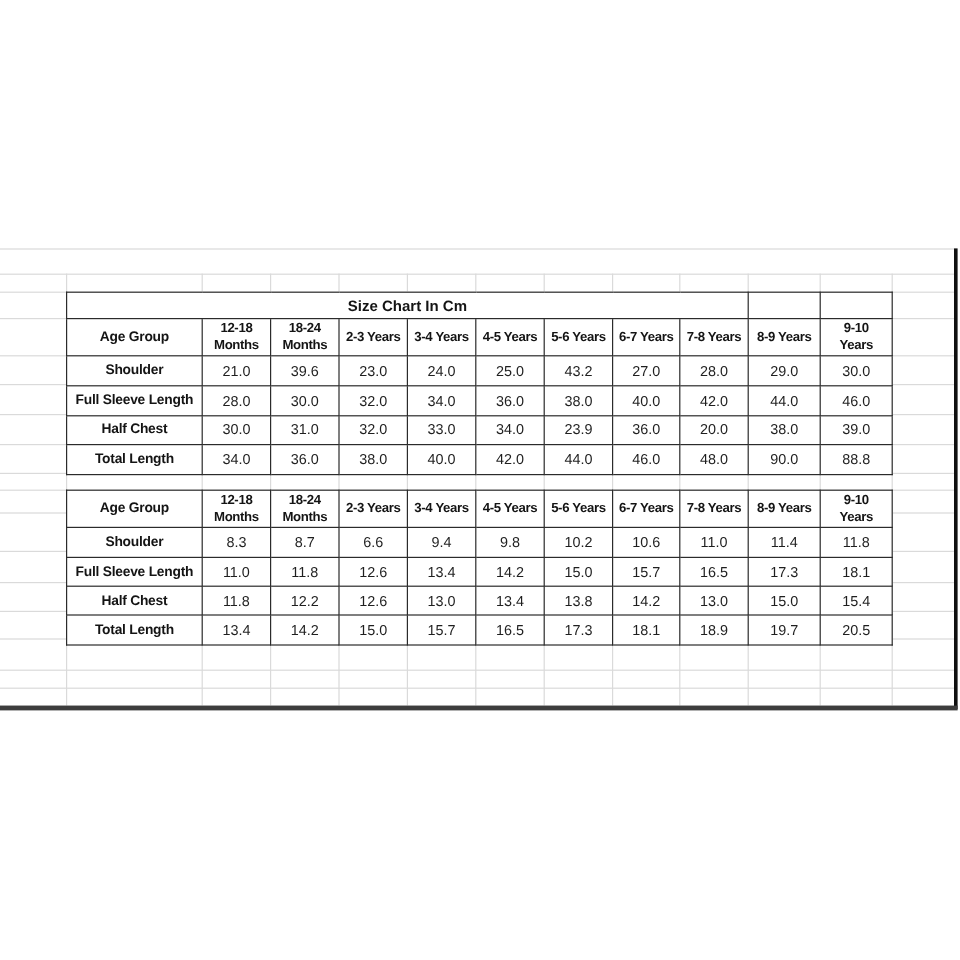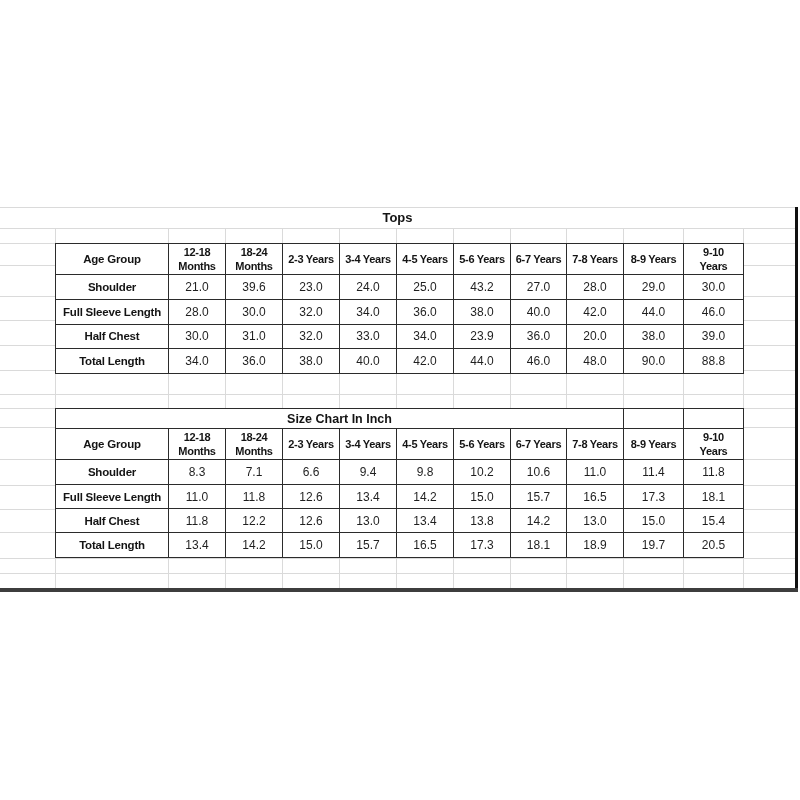--- a/index.html
+++ b/index.html
@@ -132,23 +132,113 @@
       <div class="gl-v" style="left: 339px;"></div>
       <div class="gl-v" style="left: 396px;"></div>
       <div class="gl-v" style="left: 453px;"></div>
       <div class="gl-v" style="left: 510px;"></div>
       <div class="gl-v" style="left: 566px;"></div>
       <div class="gl-v" style="left: 623px;"></div>
       <div class="gl-v" style="left: 683px;"></div>
       <div class="gl-v" style="left: 743px;"></div>
     </div>
 
-  <div class="sheet-title">Tops</div>
 
   <table class="size-table" id="size-table-0" style="left:55px; top:243px;">
+      <colgroup>
+        <col style="width: 113px;">
+        <col style="width: 57px;">
+        <col style="width: 57px;">
+        <col style="width: 57px;">
+        <col style="width: 57px;">
+        <col style="width: 57px;">
+        <col style="width: 57px;">
+        <col style="width: 56px;">
+        <col style="width: 57px;">
+        <col style="width: 60px;">
+        <col style="width: 60px;">
+      </colgroup>
+      <tbody>
+        <tr style="height: 22px;">
+          <td class="caption-cell" colspan="9">Size Chart In Cm</td>
+          <td class="caption-blank-cell"></td>
+          <td class="caption-blank-cell"></td>
+        </tr>
+        <tr style="height: 31px;">
+          <td class="corner-cell">Age Group</td>
+          <td class="col-header-cell">12-18
+Months</td>
+          <td class="col-header-cell">18-24
+Months</td>
+          <td class="col-header-cell">2-3 Years</td>
+          <td class="col-header-cell">3-4 Years</td>
+          <td class="col-header-cell">4-5 Years</td>
+          <td class="col-header-cell">5-6 Years</td>
+          <td class="col-header-cell">6-7 Years</td>
+          <td class="col-header-cell">7-8 Years</td>
+          <td class="col-header-cell">8-9 Years</td>
+          <td class="col-header-cell">9-10
+Years</td>
+        </tr>
+        <tr style="height: 24.8px;">
+          <td class="row-label-cell">Shoulder</td>
+          <td class="value-cell">21.0</td>
+          <td class="value-cell">39.6</td>
+          <td class="value-cell">23.0</td>
+          <td class="value-cell">24.0</td>
+          <td class="value-cell">25.0</td>
+          <td class="value-cell">43.2</td>
+          <td class="value-cell">27.0</td>
+          <td class="value-cell">28.0</td>
+          <td class="value-cell">29.0</td>
+          <td class="value-cell">30.0</td>
+        </tr>
+        <tr style="height: 24.8px;">
+          <td class="row-label-cell">Full Sleeve Length</td>
+          <td class="value-cell">28.0</td>
+          <td class="value-cell">30.0</td>
+          <td class="value-cell">32.0</td>
+          <td class="value-cell">34.0</td>
+          <td class="value-cell">36.0</td>
+          <td class="value-cell">38.0</td>
+          <td class="value-cell">40.0</td>
+          <td class="value-cell">42.0</td>
+          <td class="value-cell">44.0</td>
+          <td class="value-cell">46.0</td>
+        </tr>
+        <tr style="height: 24.8px;">
+          <td class="row-label-cell">Half Chest</td>
+          <td class="value-cell">30.0</td>
+          <td class="value-cell">31.0</td>
+          <td class="value-cell">32.0</td>
+          <td class="value-cell">33.0</td>
+          <td class="value-cell">34.0</td>
+          <td class="value-cell">23.9</td>
+          <td class="value-cell">36.0</td>
+          <td class="value-cell">20.0</td>
+          <td class="value-cell">38.0</td>
+          <td class="value-cell">39.0</td>
+        </tr>
+        <tr style="height: 24.8px;">
+          <td class="row-label-cell">Total Length</td>
+          <td class="value-cell">34.0</td>
+          <td class="value-cell">36.0</td>
+          <td class="value-cell">38.0</td>
+          <td class="value-cell">40.0</td>
+          <td class="value-cell">42.0</td>
+          <td class="value-cell">44.0</td>
+          <td class="value-cell">46.0</td>
+          <td class="value-cell">48.0</td>
+          <td class="value-cell">90.0</td>
+          <td class="value-cell">88.8</td>
+        </tr>
+      </tbody>
+    </table>
+
+  <table class="size-table" id="size-table-1" style="left:55px; top:408px;">
       <colgroup>
         <col style="width: 113px;">
         <col style="width: 57px;">
         <col style="width: 57px;">
         <col style="width: 57px;">
         <col style="width: 57px;">
         <col style="width: 57px;">
         <col style="width: 57px;">
         <col style="width: 56px;">
         <col style="width: 57px;">
@@ -165,115 +255,24 @@
           <td class="col-header-cell">2-3 Years</td>
           <td class="col-header-cell">3-4 Years</td>
           <td class="col-header-cell">4-5 Years</td>
           <td class="col-header-cell">5-6 Years</td>
           <td class="col-header-cell">6-7 Years</td>
           <td class="col-header-cell">7-8 Years</td>
           <td class="col-header-cell">8-9 Years</td>
           <td class="col-header-cell">9-10
 Years</td>
         </tr>
-        <tr style="height: 24.8px;">
-          <td class="row-label-cell">Shoulder</td>
-          <td class="value-cell">21.0</td>
-          <td class="value-cell">39.6</td>
-          <td class="value-cell">23.0</td>
-          <td class="value-cell">24.0</td>
-          <td class="value-cell">25.0</td>
-          <td class="value-cell">43.2</td>
-          <td class="value-cell">27.0</td>
-          <td class="value-cell">28.0</td>
-          <td class="value-cell">29.0</td>
-          <td class="value-cell">30.0</td>
-        </tr>
-        <tr style="height: 24.8px;">
-          <td class="row-label-cell">Full Sleeve Length</td>
-          <td class="value-cell">28.0</td>
-          <td class="value-cell">30.0</td>
-          <td class="value-cell">32.0</td>
-          <td class="value-cell">34.0</td>
-          <td class="value-cell">36.0</td>
-          <td class="value-cell">38.0</td>
-          <td class="value-cell">40.0</td>
-          <td class="value-cell">42.0</td>
-          <td class="value-cell">44.0</td>
-          <td class="value-cell">46.0</td>
-        </tr>
-        <tr style="height: 24.8px;">
-          <td class="row-label-cell">Half Chest</td>
-          <td class="value-cell">30.0</td>
-          <td class="value-cell">31.0</td>
-          <td class="value-cell">32.0</td>
-          <td class="value-cell">33.0</td>
-          <td class="value-cell">34.0</td>
-          <td class="value-cell">23.9</td>
-          <td class="value-cell">36.0</td>
-          <td class="value-cell">20.0</td>
-          <td class="value-cell">38.0</td>
-          <td class="value-cell">39.0</td>
-        </tr>
-        <tr style="height: 24.8px;">
-          <td class="row-label-cell">Total Length</td>
-          <td class="value-cell">34.0</td>
-          <td class="value-cell">36.0</td>
-          <td class="value-cell">38.0</td>
-          <td class="value-cell">40.0</td>
-          <td class="value-cell">42.0</td>
-          <td class="value-cell">44.0</td>
-          <td class="value-cell">46.0</td>
-          <td class="value-cell">48.0</td>
-          <td class="value-cell">90.0</td>
-          <td class="value-cell">88.8</td>
-        </tr>
-      </tbody>
-    </table>
-
-  <table class="size-table" id="size-table-1" style="left:55px; top:408px;">
-      <colgroup>
-        <col style="width: 113px;">
-        <col style="width: 57px;">
-        <col style="width: 57px;">
-        <col style="width: 57px;">
-        <col style="width: 57px;">
-        <col style="width: 57px;">
-        <col style="width: 57px;">
-        <col style="width: 56px;">
-        <col style="width: 57px;">
-        <col style="width: 60px;">
-        <col style="width: 60px;">
-      </colgroup>
-      <tbody>
-        <tr style="height: 20px;">
-          <td class="caption-cell" colspan="9">Size Chart In Inch</td>
-          <td class="caption-blank-cell"></td>
-          <td class="caption-blank-cell"></td>
-        </tr>
-        <tr style="height: 31px;">
-          <td class="corner-cell">Age Group</td>
-          <td class="col-header-cell">12-18
-Months</td>
-          <td class="col-header-cell">18-24
-Months</td>
-          <td class="col-header-cell">2-3 Years</td>
-          <td class="col-header-cell">3-4 Years</td>
-          <td class="col-header-cell">4-5 Years</td>
-          <td class="col-header-cell">5-6 Years</td>
-          <td class="col-header-cell">6-7 Years</td>
-          <td class="col-header-cell">7-8 Years</td>
-          <td class="col-header-cell">8-9 Years</td>
-          <td class="col-header-cell">9-10
-Years</td>
-        </tr>
         <tr style="height: 25px;">
           <td class="row-label-cell">Shoulder</td>
           <td class="value-cell">8.3</td>
-          <td class="value-cell">7.1</td>
+          <td class="value-cell">8.7</td>
           <td class="value-cell">6.6</td>
           <td class="value-cell">9.4</td>
           <td class="value-cell">9.8</td>
           <td class="value-cell">10.2</td>
           <td class="value-cell">10.6</td>
           <td class="value-cell">11.0</td>
           <td class="value-cell">11.4</td>
           <td class="value-cell">11.8</td>
         </tr>
         <tr style="height: 24px;">

